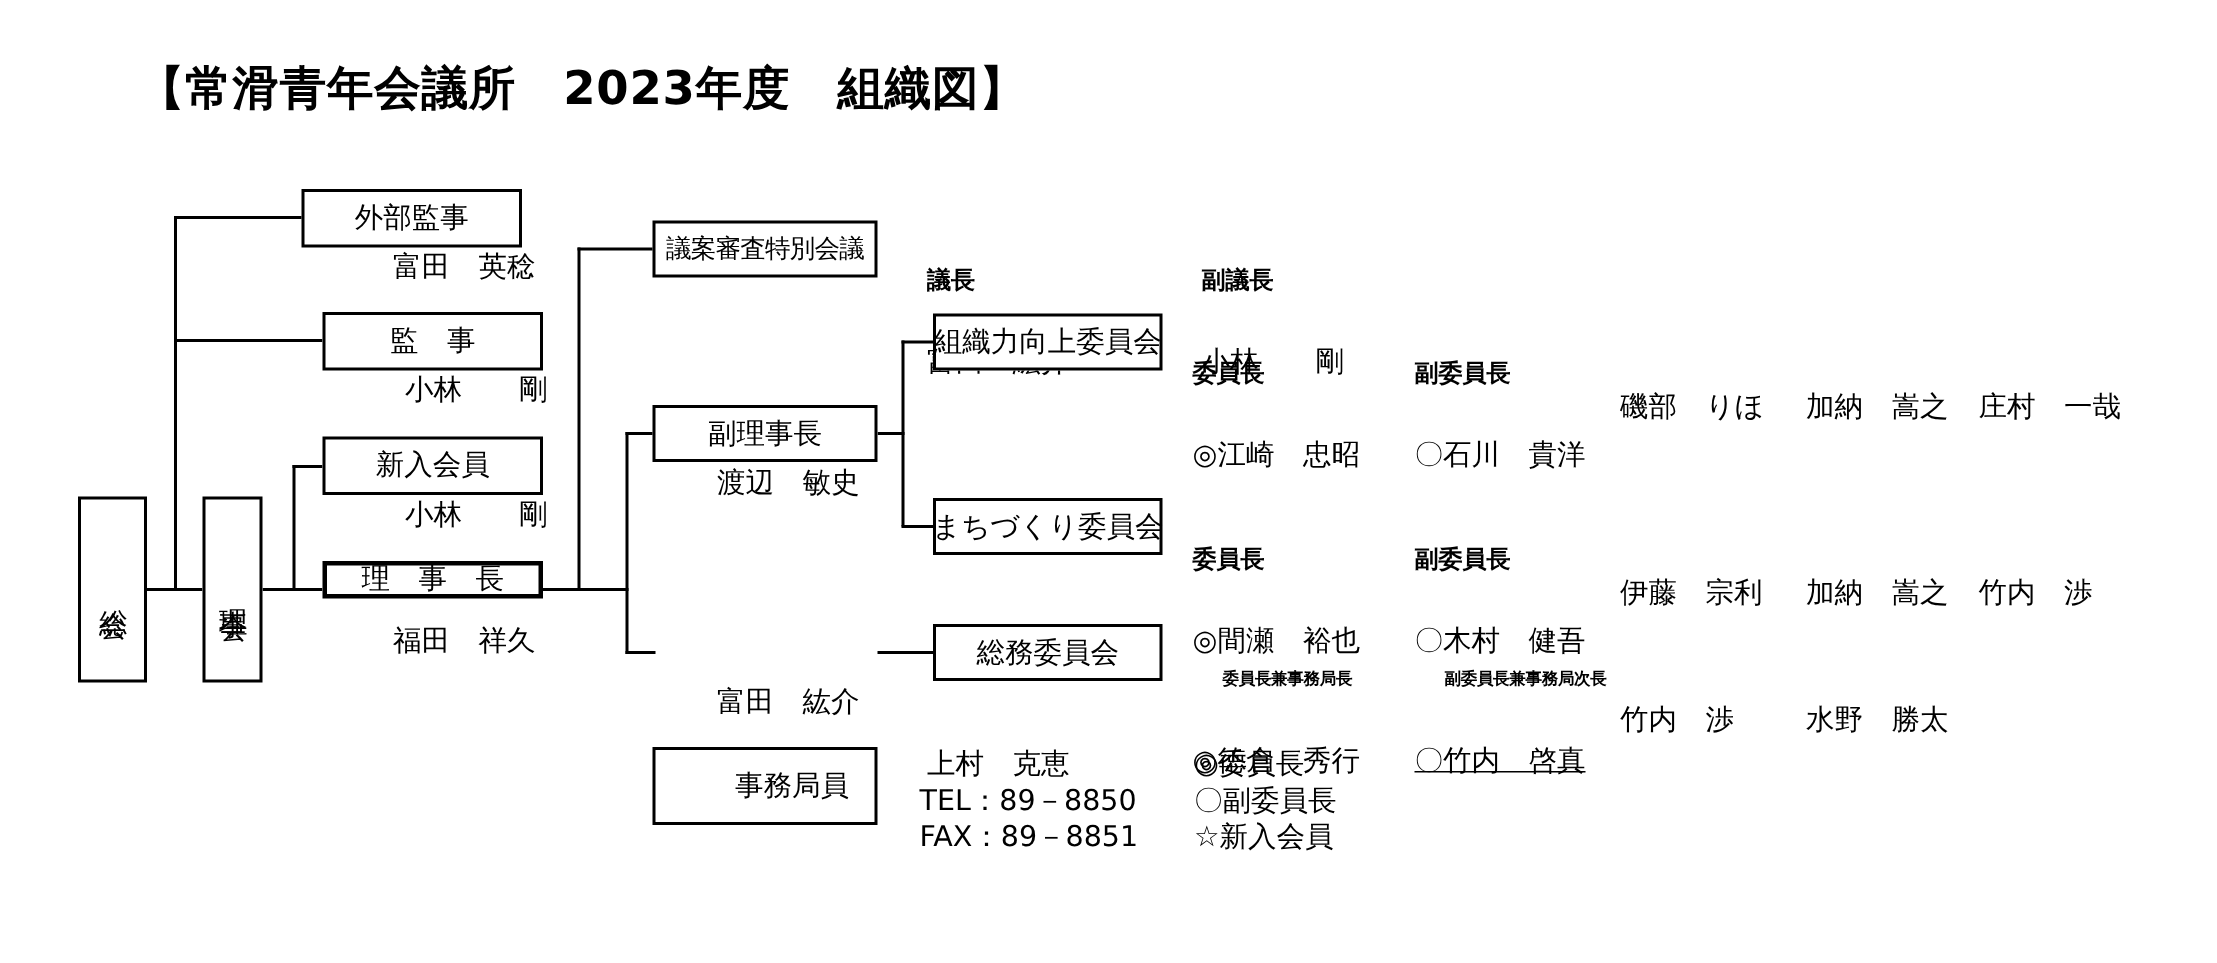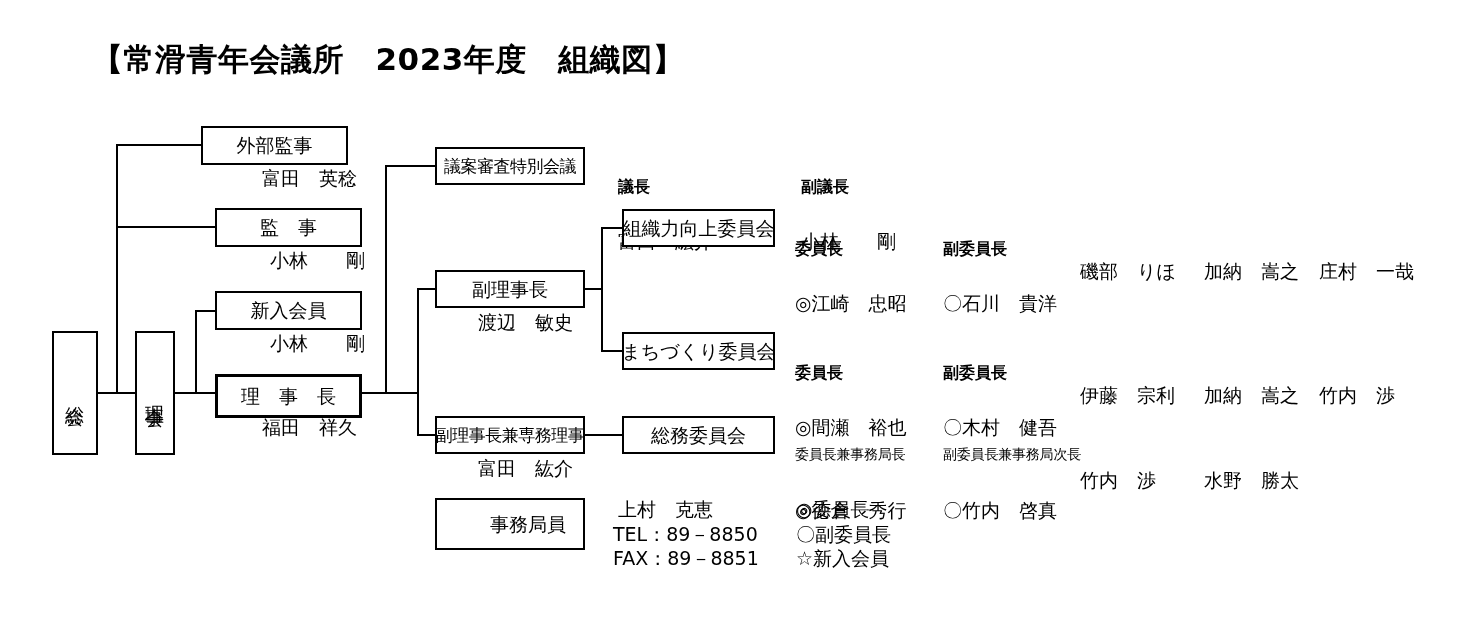--- a/index.html
+++ b/index.html
@@ -74,23 +74,24 @@
     line-height:1;
   }
   .roster .hdr{
     font-size:16px;
     font-weight:bold;
     white-space:pre;
     display:block;
     line-height:1;
   }
   .roster .hdr.small{
-    font-size:14px;
-    font-weight:normal;
+    font-size:11px;
+    font-weight:bold;
     letter-spacing:-0.2px;
+    margin-left:20px;
   }
   .roster .nm{
     font-size:19px;
     white-space:pre;
     display:block;
     line-height:1;
   }
   .col{position:absolute;}
   
   .infoline{
@@ -143,27 +144,26 @@
   <div class="box vert" style="left:52px;  top:331px; width:46px;  height:124px;">総会</div>
 
   <div class="box vert" style="left:135px; top:331px; width:40px;  height:124px;">理事会</div>
 
   <div class="box" style="left:201px; top:126px; width:147px; height:39px;">外部監事</div>
 
   <div class="box" style="left:215px; top:208px; width:147px; height:39px;">監　事</div>
 
   <div class="box" style="left:215px; top:291px; width:147px; height:39px;">新入会員</div>
 
-  <div class="box thick" style="left:215px; top:374px; width:147px; height:44px;">理　事　長</div>
+  <div class="box thick" style="left:215px; top:374px; width:147px; height:25px;">理　事　長</div>
 
   <div class="box tight" style="left:435px; top:147px; width:150px; height:38px;">議案審査特別会議</div>
 
   <div class="box" style="left:435px; top:270px; width:150px; height:38px;">副理事長</div>
 
-  <div class="box tight" style="left:435px; top:416px; width:150px; height:38px;">副理事長兼専務理事</div>
 
   <div class="box" style="left:622px; top:209px; width:153px; height:38px;">組織力向上委員会</div>
 
   <div class="box" style="left:622px; top:332px; width:153px; height:38px;">まちづくり委員会</div>
 
   <div class="box" style="left:622px; top:416px; width:153px; height:38px;">総務委員会</div>
 
   <div class="box" style="left:435px; top:498px; width:150px; height:52px;padding-left:36px;">事務局員</div>
 
   <div class="caption" style="left:262px; top:169px;">富田　英稔</div>
@@ -229,21 +229,21 @@
     </div>
   </div>
 
   <div class="roster" style="left:795px; top:415px;">
     <div class="col" style="left:0px; top:0px;">
       <span class="hdr small">委員長兼事務局長</span>
       <span class="nm" style="margin-top:8px;"><span>◎</span><span>徳倉　秀行</span></span>
     </div>
     <div class="col" style="left:148px; top:0px;">
       <span class="hdr small">副委員長兼事務局次長</span>
-      <span class="nm" style="margin-top:8px;"><span>〇</span><span>竹内　啓真</span></span>
+      <span class="nm" style="margin-top:8px;text-decoration:underline;"><span>〇</span><span>竹内　啓真</span></span>
     </div>
     <div class="col" style="left:285px; top:24px;">
       <span class="nm">竹内　渉</span>
     </div>
     <div class="col" style="left:409px; top:24px;">
       <span class="nm">水野　勝太</span>
     </div>
   </div>
 
   <div class="infoline" style="left:618px; top:500px;">上村　克恵</div>

